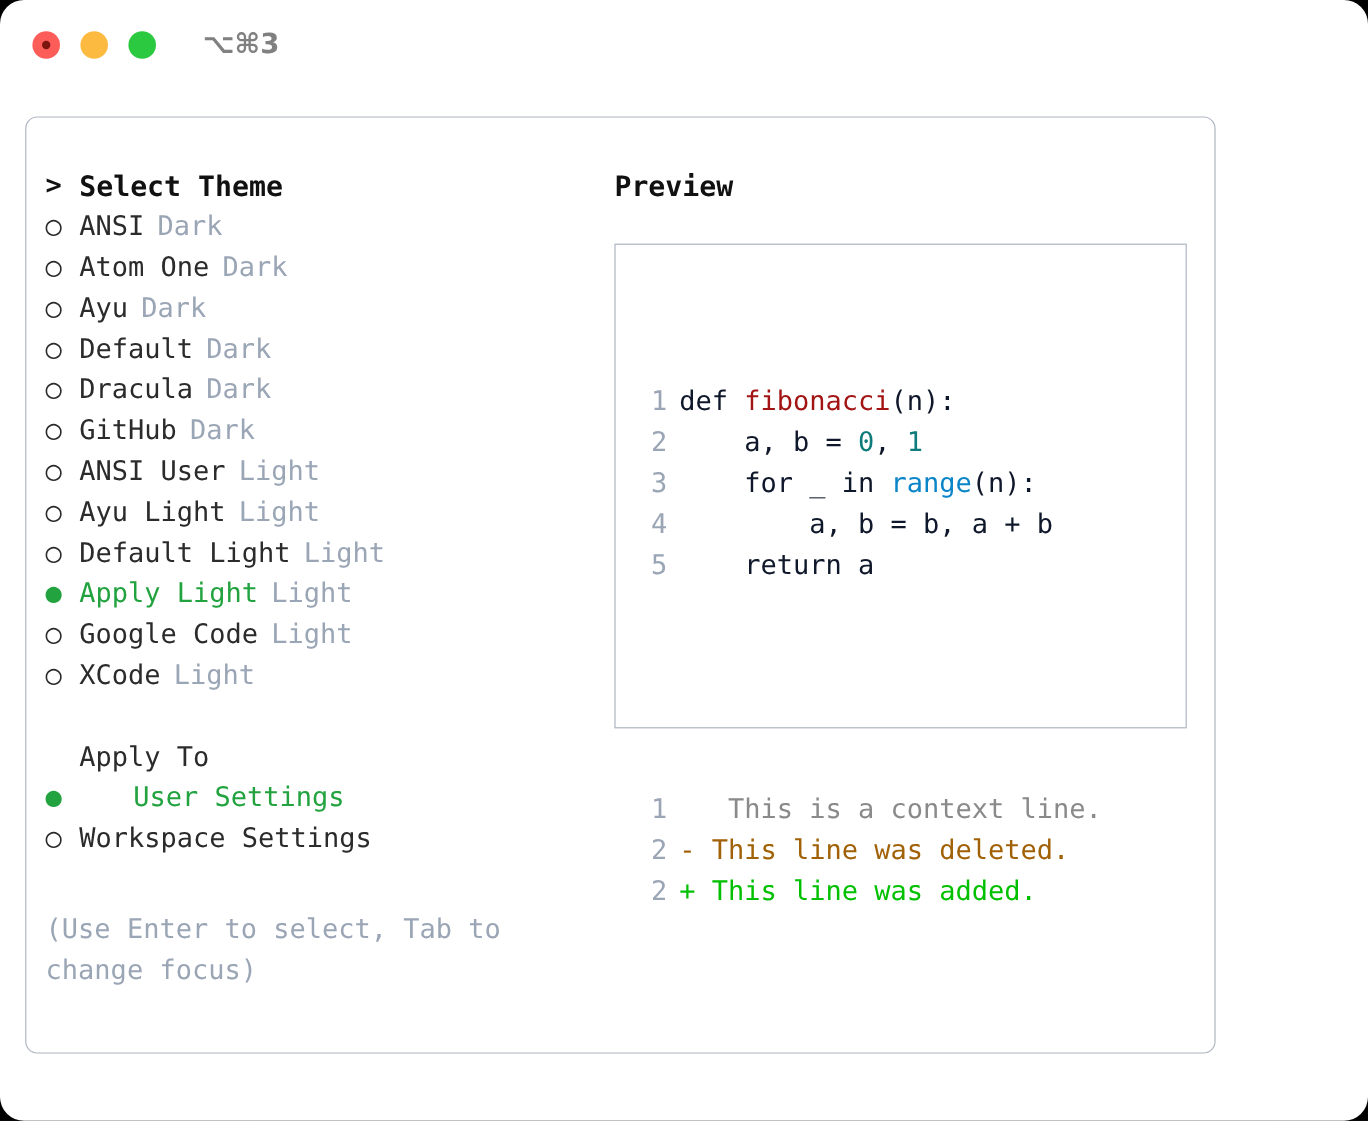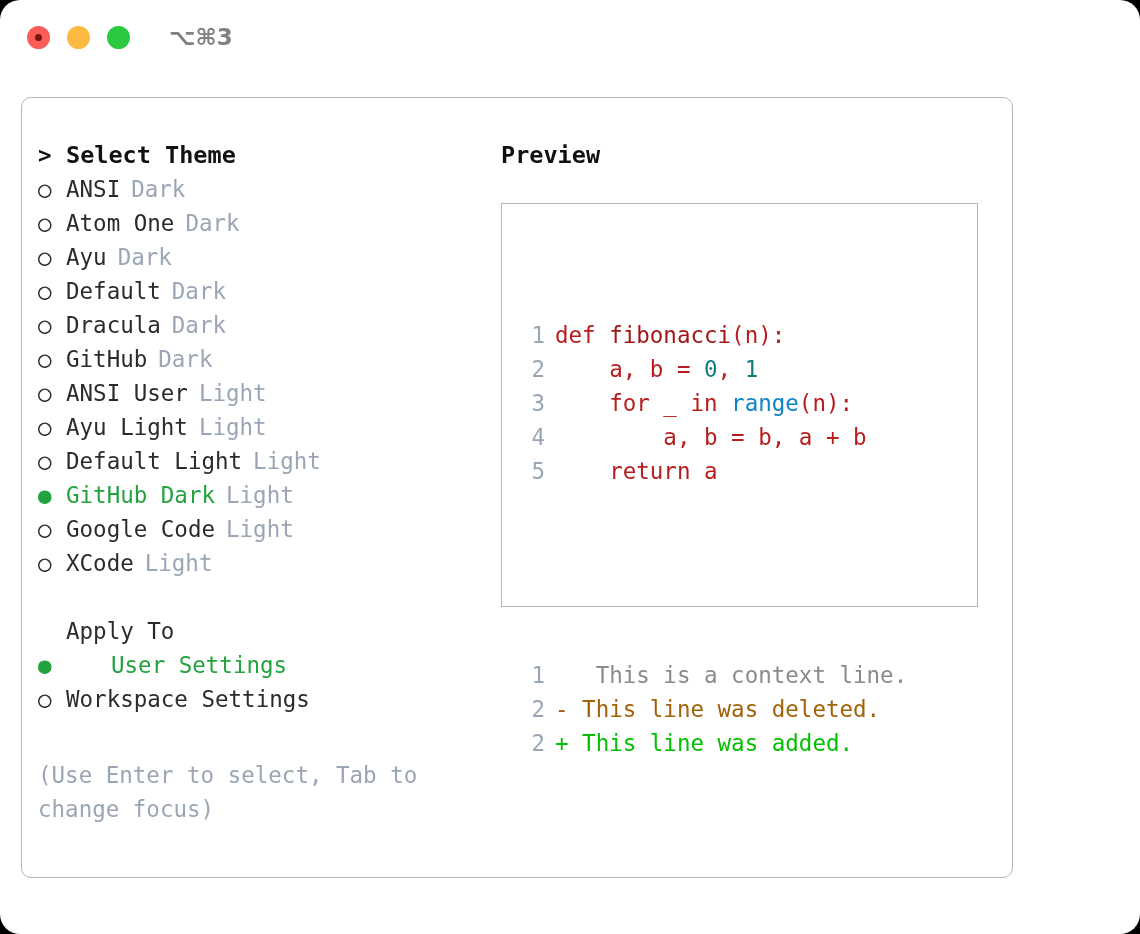--- a/index.html
+++ b/index.html
@@ -136,21 +136,21 @@
     top: 660px;
     width: 420px;
     font-size: 22.5px;
     line-height: 34px;
     color: #9aa5b5;
   }
 
   
   .right-col {
     position: absolute;
-    left: 479px;
+    left: 490px;
     top: 40px;
     width: 500px;
   }
   .preview-title {
     font-size: 23.5px;
     font-weight: bold;
     color: #111111;
     line-height: 34px;
   }
   .preview-box {
@@ -173,21 +173,21 @@
   }
   .code-line { display: flex; align-items: baseline; }
   .ln {
     display: inline-block;
     width: 26px;
     flex: 0 0 26px;
     color: #9aa5b5;
     text-align: right;
     margin-right: 10px;
   }
-  .code-txt { color: #b91c1c; margin-top: 16px; }
+  .code-txt { color: #0f172a; margin-top: 16px; }
   .tok-fn   { color: #a31515; }
   .tok-num  { color: #0e7c7b; }
   .tok-call { color: #0b85c8; }
   .blankline { height: 34px; }
   .diff-ctx { color: #8a8a8a; }
   .diff-del { color: #a16207; }
   .diff-add { color: #00c000; }
 </style>
 </head>
 <body>
@@ -253,21 +253,21 @@
             <span class="name">Ayu Light</span>
             <span class="tag">Light</span>
           </div>
           <div class="row">
             <span class="marker">○</span>
             <span class="name">Default Light</span>
             <span class="tag">Light</span>
           </div>
           <div class="row">
             <span class="marker filled">●</span>
-            <span class="name selected">GitHub Dark</span>
+            <span class="name selected">Apply Light</span>
             <span class="tag">Light</span>
           </div>
           <div class="row">
             <span class="marker">○</span>
             <span class="name">Google Code</span>
             <span class="tag">Light</span>
           </div>
           <div class="row">
             <span class="marker">○</span>
             <span class="name">XCode</span>

